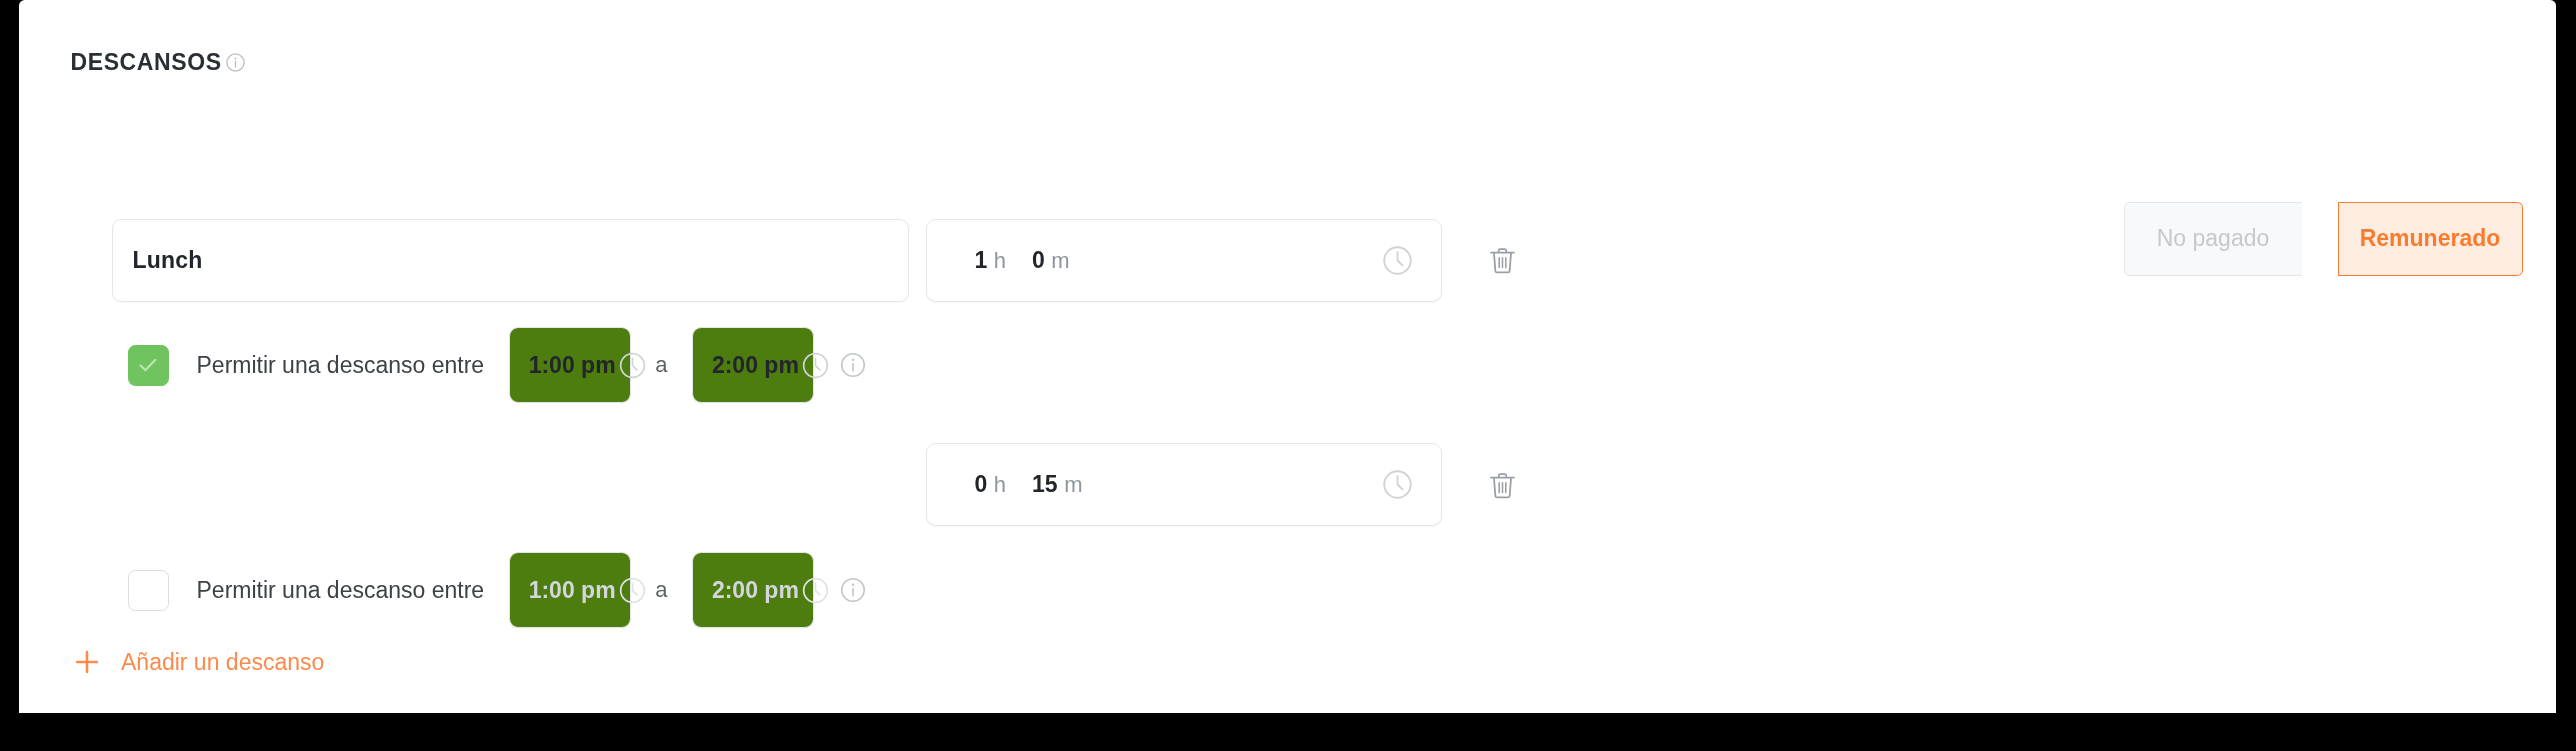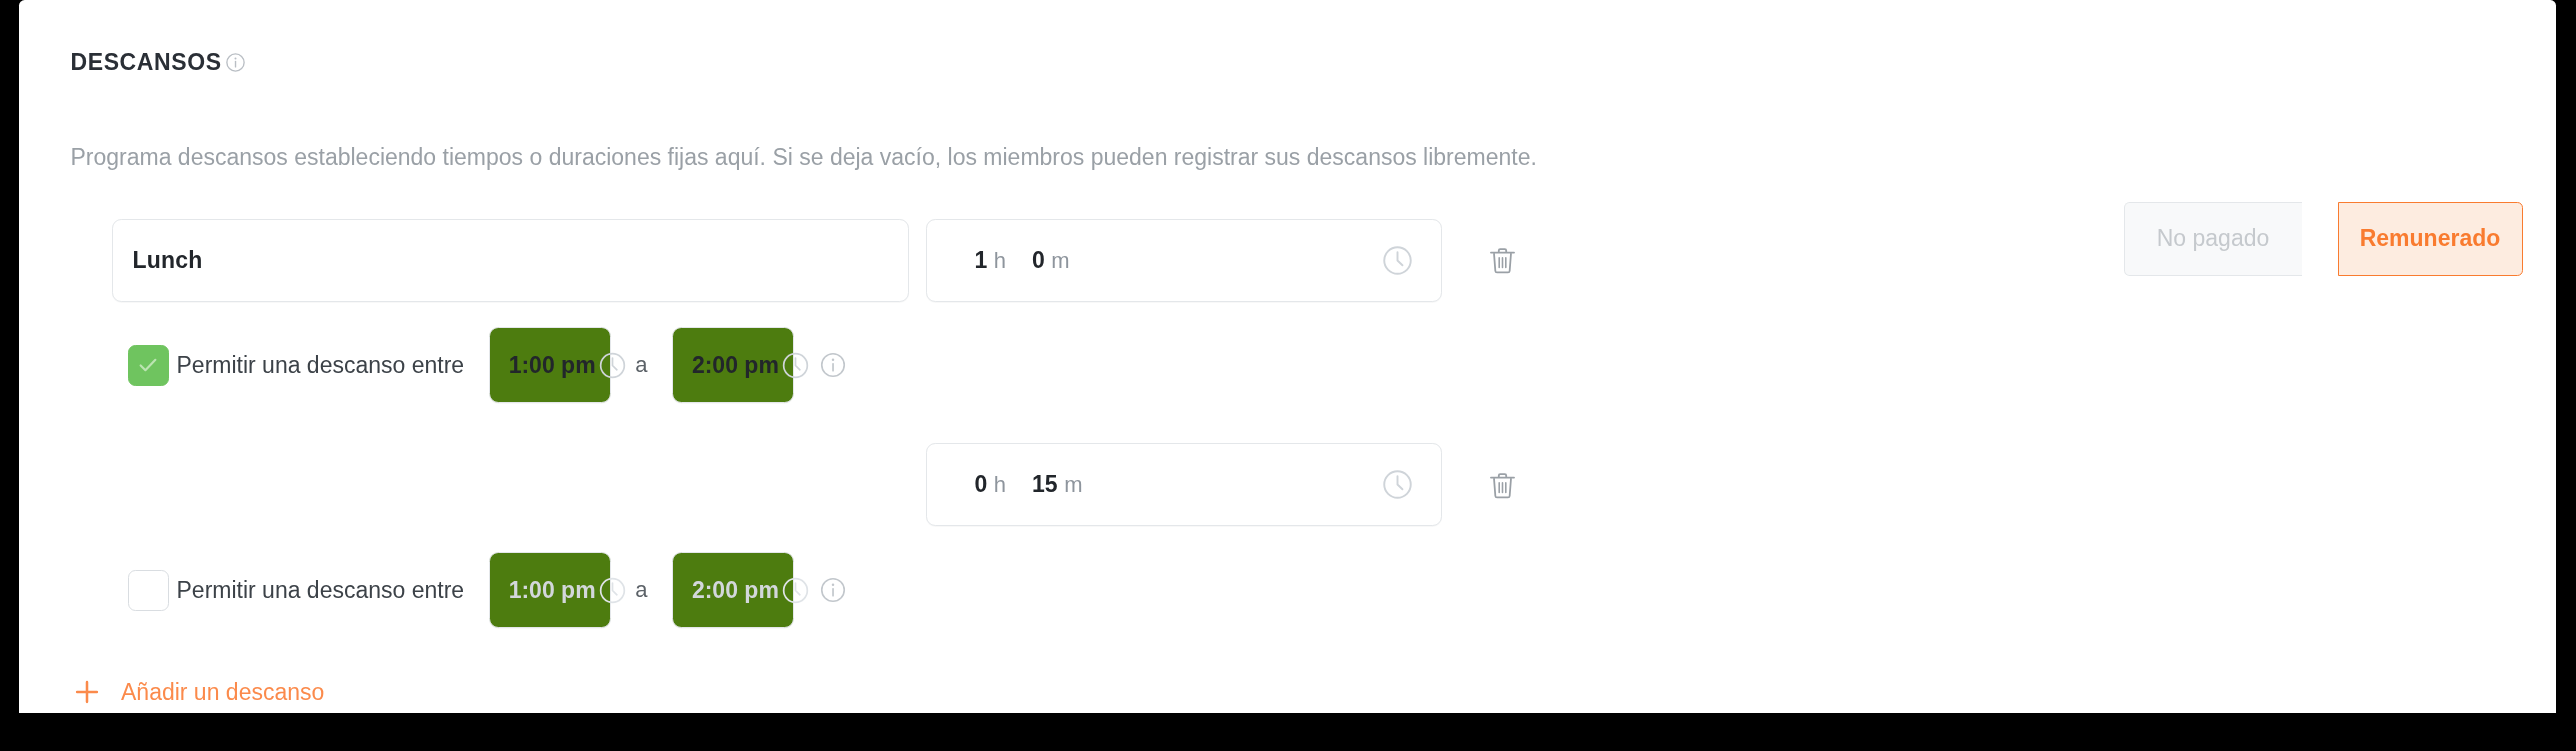--- a/index.html
+++ b/index.html
@@ -189,21 +189,21 @@
     background: #6fc45f;
     border: 1.4px solid #6fc45f;
   }
   .cbx.unchecked {
     background: #ffffff;
     border: 1.4px solid #d9dde1;
   }
   .sub-label {
     font-size: 23px;
     color: #3c4248;
-    margin-left: 8px;
+    margin-left: 28px;
     white-space: nowrap;
   }
   .time-field {
     position: relative;
     margin-left: 25px;
     width: 122px;
     height: 76px;
     border: 1.4px solid #e4e7ea;
     border-radius: 9.3px;
     background: #4d7c0f;
@@ -229,21 +229,21 @@
     margin-left: 24px;
     display: inline-flex;
     align-items: center;
     cursor: pointer;
   }
 
   
   .add-link {
     position: absolute;
     left: 52px;
-    top: 676px;
+    top: 646px;
     display: flex;
     align-items: center;
     cursor: pointer;
   }
   .plus-ico {
     width: 32px;
     height: 32px;
     display: inline-flex;
     align-items: center;
     justify-content: center;
@@ -265,21 +265,20 @@
       <span class="section-title">DESCANSOS</span>
       <span class="info-ico">
         <svg width="23" height="23" viewBox="0 0 24 24" fill="none">
           <circle cx="12" cy="12" r="9" stroke="#b9bec4" stroke-width="1.4"></circle>
           <circle cx="12" cy="7.8" r="1.05" fill="#b9bec4"></circle>
           <rect x="11.3" y="10.3" width="1.45" height="7" rx="0.7" fill="#b9bec4"></rect>
         </svg>
       </span>
     </div>
 
-    <div class="section-desc">Programa descansos estableciendo tiempos o duraciones fijas aquí. Si se deja vacío, los miembros pueden registrar sus descansos libremente.</div>
 
     <div class="field name-field" style="top:219px">
       <span class="txt">Lunch</span>
     </div>
 
     <div class="field dur-field" style="top:219px">
       <span class="dur-val">
         <span class="dur-num">1</span>
         <span class="dur-unit">h</span>
         <span class="dur-num">0</span>

